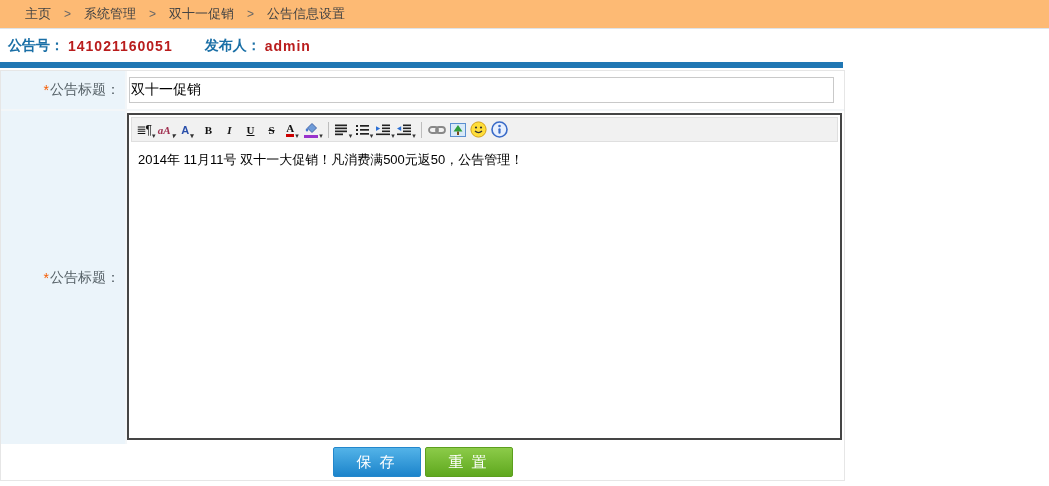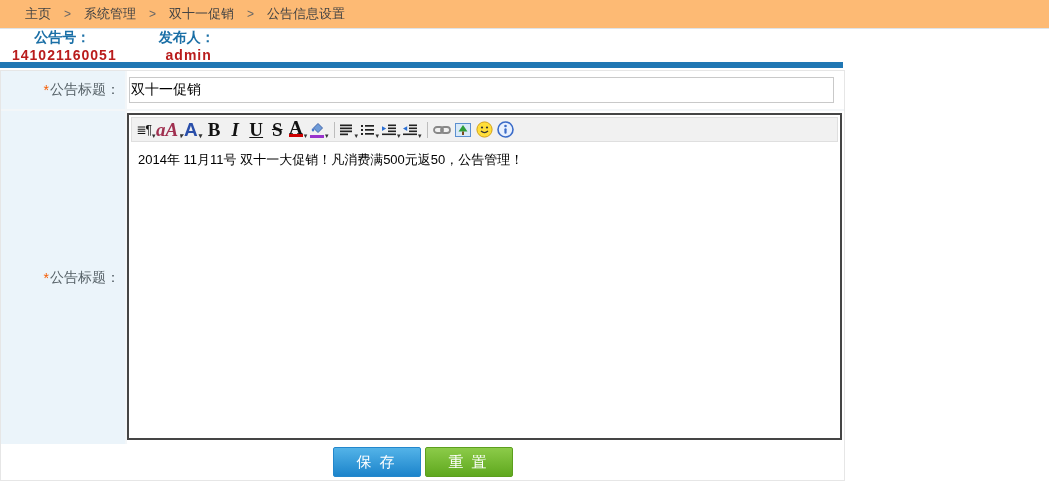--- a/index.html
+++ b/index.html
@@ -9,22 +9,22 @@
   
   .crumb-bar { height:29px; background:#fdba74; border-bottom:1px solid #DEE4E9;
     display:flex; align-items:center; padding-left:25px; font-size:13px; color:#555; }
   .crumb-item { color:#444; cursor:pointer; }
   .crumb-item.current { cursor:default; }
   .crumb-sep { margin:0 13px; color:#666; font-size:12px; }
 
   
   .info-bar { height:33px; display:flex; align-items:center; padding-left:8px;
     font-size:14px; font-weight:bold; }
-  .info-group { display:flex; align-items:center;flex-direction:column; }
-  .info-group + .info-group { margin-left:42px; }
+  .info-group { display:flex; align-items:center; }
+  .info-group + .info-group { margin-left:32px; }
   .info-label { color:#1A6FA6; }
   .info-value { color:#b91c1c; margin-left:4px; letter-spacing:1px; }
 
   .blue-divider { width:843px; height:6px; background:#2077B4; }
 
   
   .form-panel { width:845px; margin-top:2px; border:1px solid #E6E6E6; background:#fff; }
   .form-row { display:flex; }
   .row-title { height:40px; border-bottom:2px solid #F3F6F8; }
   .row-content { height:333px; }
@@ -35,21 +35,21 @@
   .field-cell { flex:1; display:flex; align-items:center; padding:0 6px 0 2px; }
   .title-input { width:705px; height:26px; border:1px solid #C9C9C9; font-size:14px;
     padding:0 1px; color:#000; font-family:"Liberation Sans", sans-serif; }
 
   
   .editor-cell { flex:1; padding:2px 2px 2px 0; }
   .editor { border:2px solid #454545; height:327px; background:#fff; }
   .editor-toolbar { margin:2px; height:25px; background:#F1F1F1; border:1px solid #DFDFDF;
     display:flex; align-items:center; padding:0 3px; }
   .tb-icon { min-width:21px; height:21px; display:inline-flex; align-items:center;
-    justify-content:center; cursor:pointer; font-size:19px; color:#111; }
+    justify-content:center; cursor:pointer; font-size:11px; color:#111; }
   .caret::after { content:"▾"; font-size:7px; color:#333; margin-left:1px; align-self:flex-end; }
   .g-format { font-size:12px; letter-spacing:-1px; }
   .g-fontname { color:#A03050; font-weight:bold; font-style:italic;
     font-family:"Liberation Serif", serif; }
   .g-fontsize { color:#2A4FAA; font-weight:bold; }
   .g-bold { font-weight:bold; font-family:"Liberation Serif", serif; }
   .g-italic { font-style:italic; font-weight:bold; font-family:"Liberation Serif", serif; }
   .g-under { text-decoration:underline; font-weight:bold; font-family:"Liberation Serif", serif; }
   .g-strike { text-decoration:line-through; font-weight:bold; font-family:"Liberation Serif", serif; }
   .g-textcolor { font-weight:bold; font-family:"Liberation Serif", serif;

